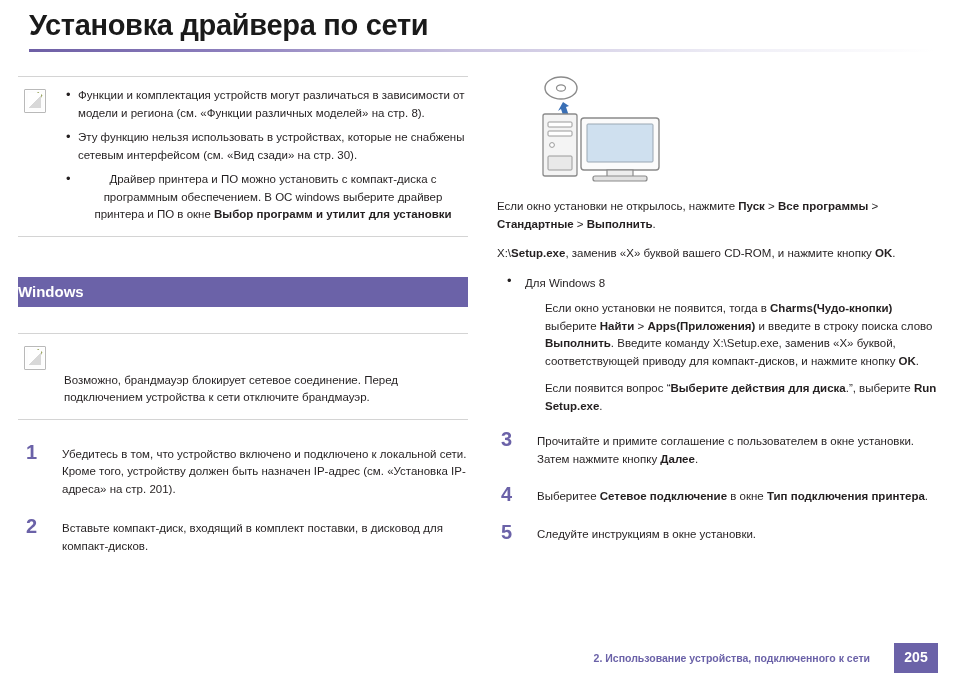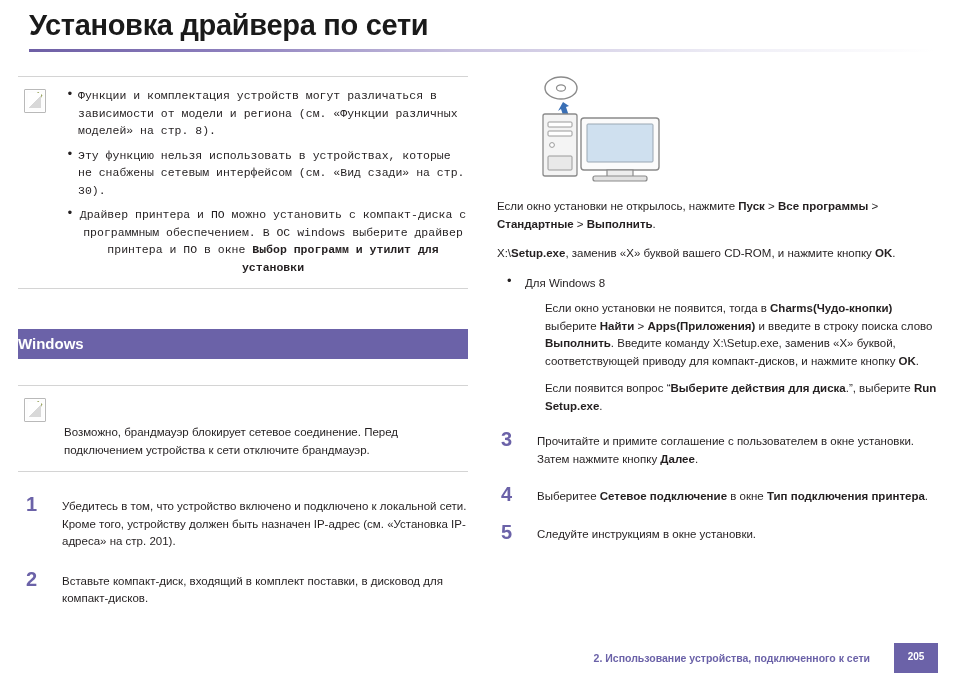--- a/index.html
+++ b/index.html
@@ -100,21 +100,20 @@
     padding: 0;
     list-style: none;
   }
   ul.note-list li {
     position: relative;
     font-size: 11.5px;
     line-height: 17.5px;
     padding-left: 14px;
     margin-bottom: 7px;
     color: #231f20;
-    font-family: Liberation Mono, monospace;
   }
   ul.note-list li:last-child { margin-bottom: 0; text-align: center; }
   ul.note-list li:before {
     content: "\2022";
     position: absolute;
     left: 2px;
     top: -1px;
     font-size: 13px;
     color: #231f20;
   }
@@ -221,21 +220,21 @@
     white-space: nowrap;
   }
   .footer-page {
     position: absolute;
     right: 16px;
     bottom: 2px;
     width: 44px;
     height: 30px;
     background: #6b62a8;
     color: #ffffff;
-    font-size: 10px;
+    font-size: 14px;
     font-weight: bold;
     text-align: center;
     line-height: 28px;
   }
 </style>
 </head>
 <body>
 
 <div class="page-header">
   <div class="page-title">Установка драйвера по сети</div>

